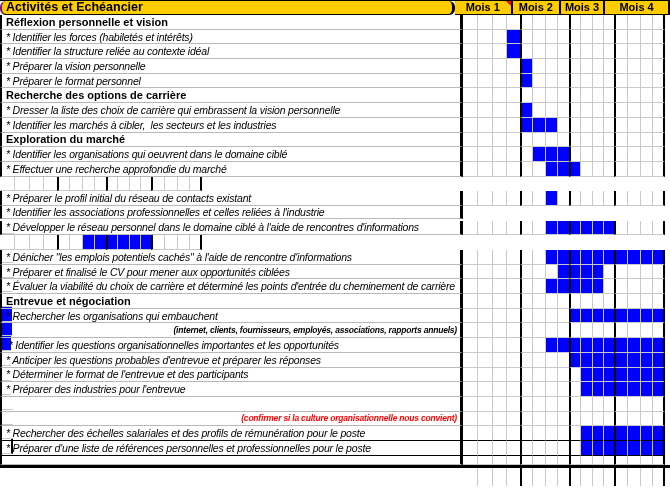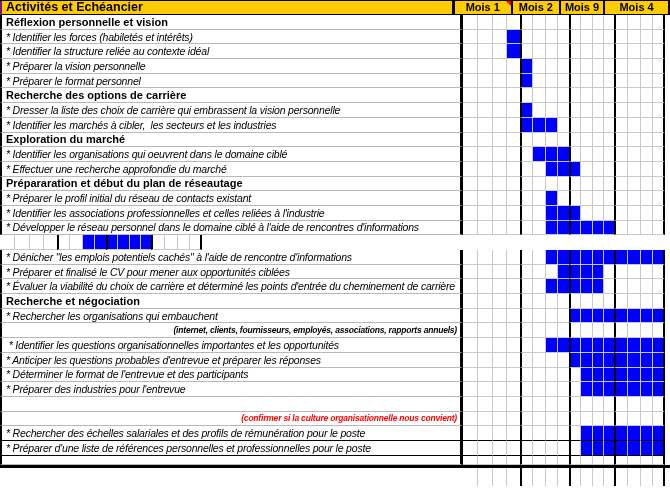--- a/index.html
+++ b/index.html
@@ -13,21 +13,21 @@
   }
   .row{display:flex;width:670px;box-sizing:border-box;}
   
   .header-row{height:15px;border-top:1px solid #000;}
   .title-cell{
     width:463px;box-sizing:border-box;
     background:#FFCC00;
     border-left:2px solid #701a75;border-right:3px solid #000;border-bottom:1px solid #000;
     font-weight:bold;font-size:12.5px;line-height:13px;
     padding-left:4px;white-space:nowrap;overflow:hidden;
-    display:flex;align-items:center;
+    display:flex;align-items:center;border-radius:6px;
   }
   .month-cell{
     position:relative;box-sizing:border-box;
     background:#FFCC00;border-bottom:1px solid #000;
     font-weight:bold;font-size:11px;line-height:13px;
     display:flex;align-items:center;justify-content:center;
     white-space:nowrap;overflow:hidden;
   }
   .month-cell.mstart{border-left:2px solid #000;}
   .month-cell.mlast{border-right:2px solid #000;}
@@ -73,21 +73,21 @@
   <div class="row header-row">
     <div class="title-cell">Activités et Echéancier</div>
     <div class="month-cell" style="width:57px">
       <span>Mois 1</span>
       <span class="tri"></span>
     </div>
     <div class="month-cell mstart" style="width:49px">
       <span>Mois 2</span>
     </div>
     <div class="month-cell mstart" style="width:45px">
-      <span>Mois 9</span>
+      <span>Mois 3</span>
     </div>
     <div class="month-cell mstart mlast" style="width:68px">
       <span>Mois 4</span>
     </div>
   </div>
   <div id="rows">
       <div class="row section" style="height: 14.7px;">
         <div class="label-cell">Réflexion personnelle et vision</div>
         <div class="wcell first" style="width: 14.25px;"></div>
         <div class="wcell" style="width: 14.25px;"></div>
@@ -290,21 +290,20 @@
         <div class="wcell mstart bar" style="width: 11.25px;"></div>
         <div class="wcell" style="width: 11.25px;"></div>
         <div class="wcell" style="width: 11.25px;"></div>
         <div class="wcell" style="width: 11.25px;"></div>
         <div class="wcell mstart" style="width: 12.75px;"></div>
         <div class="wcell" style="width: 12.75px;"></div>
         <div class="wcell" style="width: 12.75px;"></div>
         <div class="wcell wlast" style="width: 12.75px;"></div>
       </div>
       <div class="row section" style="height: 14.7px;">
-        <div class="label-cell">Prépararation et début du plan de réseautage</div>
         <div class="wcell first" style="width: 14.25px;"></div>
         <div class="wcell" style="width: 14.25px;"></div>
         <div class="wcell" style="width: 14.25px;"></div>
         <div class="wcell" style="width: 14.25px;"></div>
         <div class="wcell mstart" style="width: 12.25px;"></div>
         <div class="wcell" style="width: 12.25px;"></div>
         <div class="wcell" style="width: 12.25px;"></div>
         <div class="wcell" style="width: 12.25px;"></div>
         <div class="wcell mstart" style="width: 11.25px;"></div>
         <div class="wcell" style="width: 11.25px;"></div>
@@ -327,21 +326,21 @@
         <div class="wcell" style="width: 12.25px;"></div>
         <div class="wcell mstart" style="width: 11.25px;"></div>
         <div class="wcell" style="width: 11.25px;"></div>
         <div class="wcell" style="width: 11.25px;"></div>
         <div class="wcell" style="width: 11.25px;"></div>
         <div class="wcell mstart" style="width: 12.75px;"></div>
         <div class="wcell" style="width: 12.75px;"></div>
         <div class="wcell" style="width: 12.75px;"></div>
         <div class="wcell wlast" style="width: 12.75px;"></div>
       </div>
-      <div class="row task" style="height: 14.7px;">
+      <div class="row task" style="height: 14.7px; flex-direction: column;">
         <div class="label-cell">* Identifier les associations professionnelles et celles reliées à l'industrie</div>
         <div class="wcell first" style="width: 14.25px;"></div>
         <div class="wcell" style="width: 14.25px;"></div>
         <div class="wcell" style="width: 14.25px;"></div>
         <div class="wcell" style="width: 14.25px;"></div>
         <div class="wcell mstart" style="width: 12.25px;"></div>
         <div class="wcell" style="width: 12.25px;"></div>
         <div class="wcell bar" style="width: 12.25px;"></div>
         <div class="wcell bar" style="width: 12.25px;"></div>
         <div class="wcell mstart bar" style="width: 11.25px;"></div>
@@ -441,21 +440,21 @@
         <div class="wcell mstart bar" style="width: 11.25px;"></div>
         <div class="wcell bar" style="width: 11.25px;"></div>
         <div class="wcell bar" style="width: 11.25px;"></div>
         <div class="wcell" style="width: 11.25px;"></div>
         <div class="wcell mstart" style="width: 12.75px;"></div>
         <div class="wcell" style="width: 12.75px;"></div>
         <div class="wcell" style="width: 12.75px;"></div>
         <div class="wcell wlast" style="width: 12.75px;"></div>
       </div>
       <div class="row section" style="height: 14.7px;">
-        <div class="label-cell">Recherche et négociation</div>
+        <div class="label-cell">Entrevue et négociation</div>
         <div class="wcell first" style="width: 14.25px;"></div>
         <div class="wcell" style="width: 14.25px;"></div>
         <div class="wcell" style="width: 14.25px;"></div>
         <div class="wcell" style="width: 14.25px;"></div>
         <div class="wcell mstart" style="width: 12.25px;"></div>
         <div class="wcell" style="width: 12.25px;"></div>
         <div class="wcell" style="width: 12.25px;"></div>
         <div class="wcell" style="width: 12.25px;"></div>
         <div class="wcell mstart" style="width: 11.25px;"></div>
         <div class="wcell" style="width: 11.25px;"></div>

